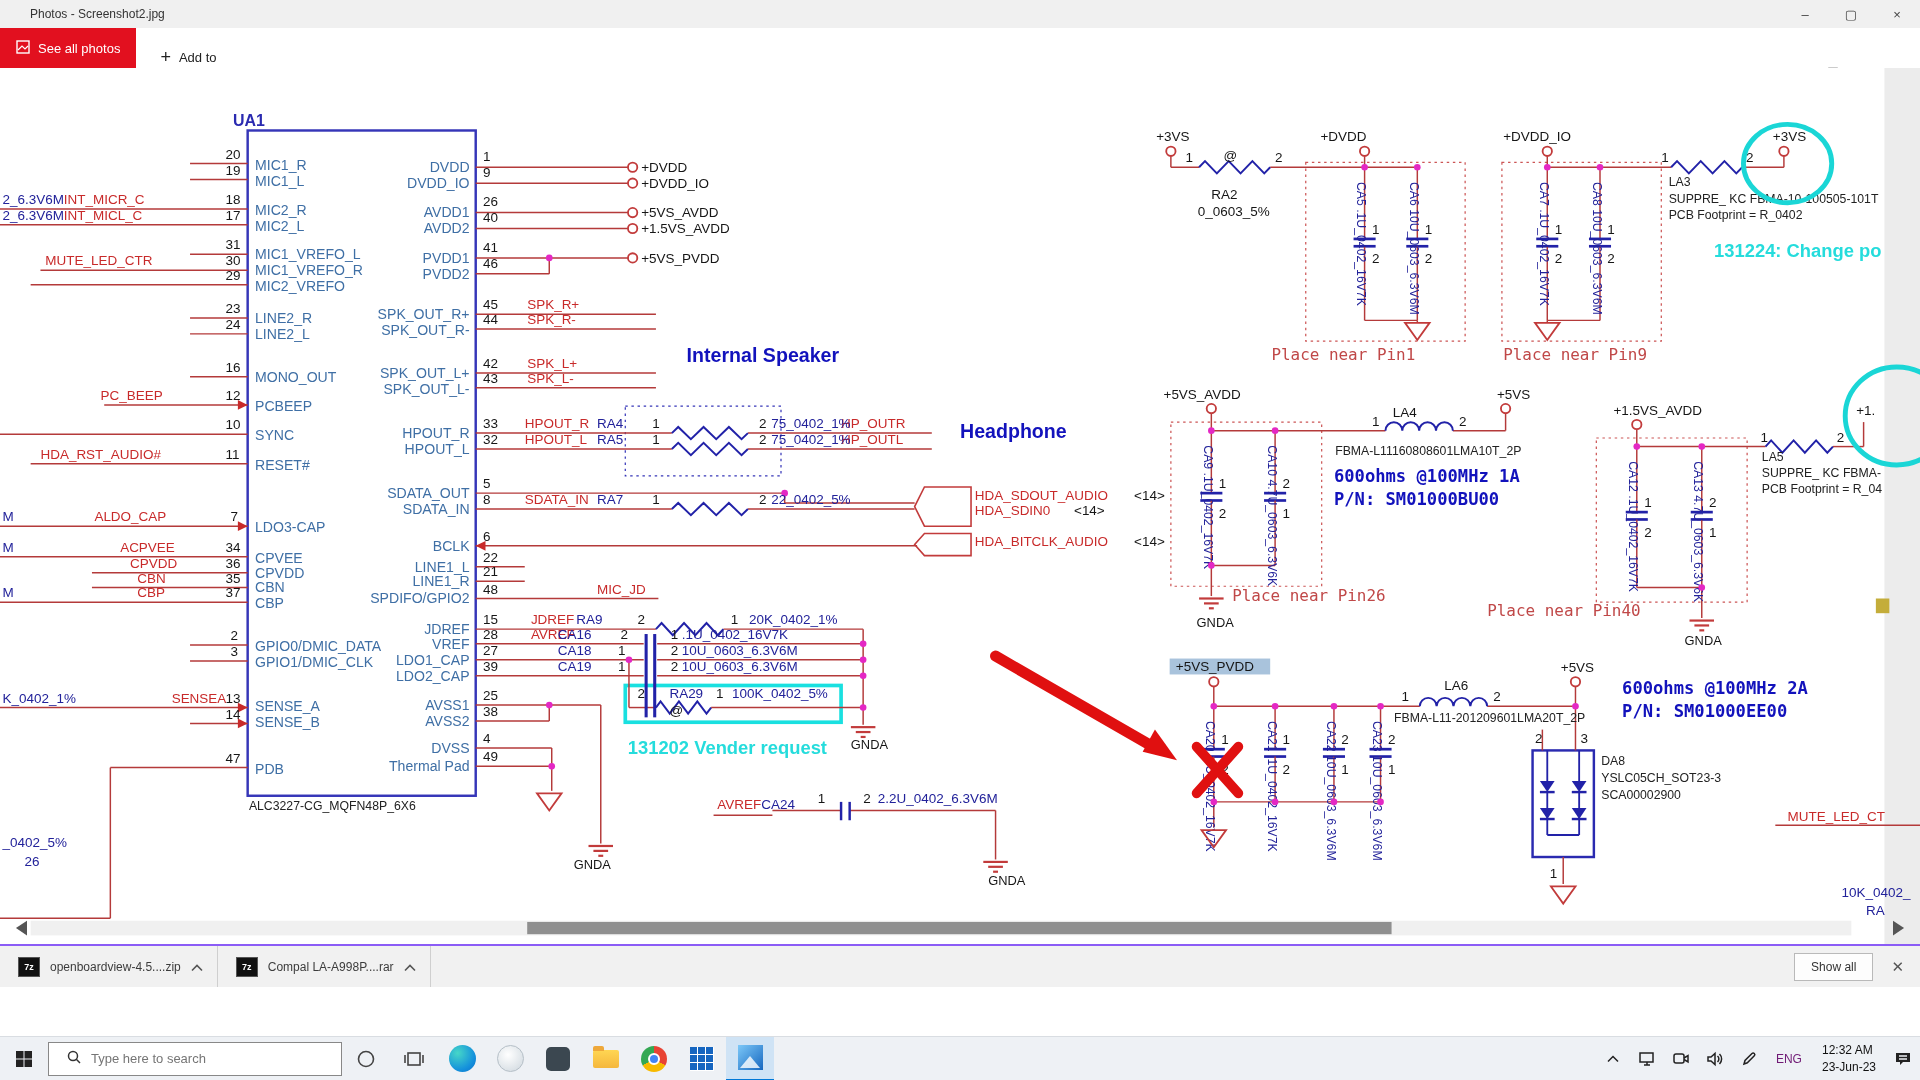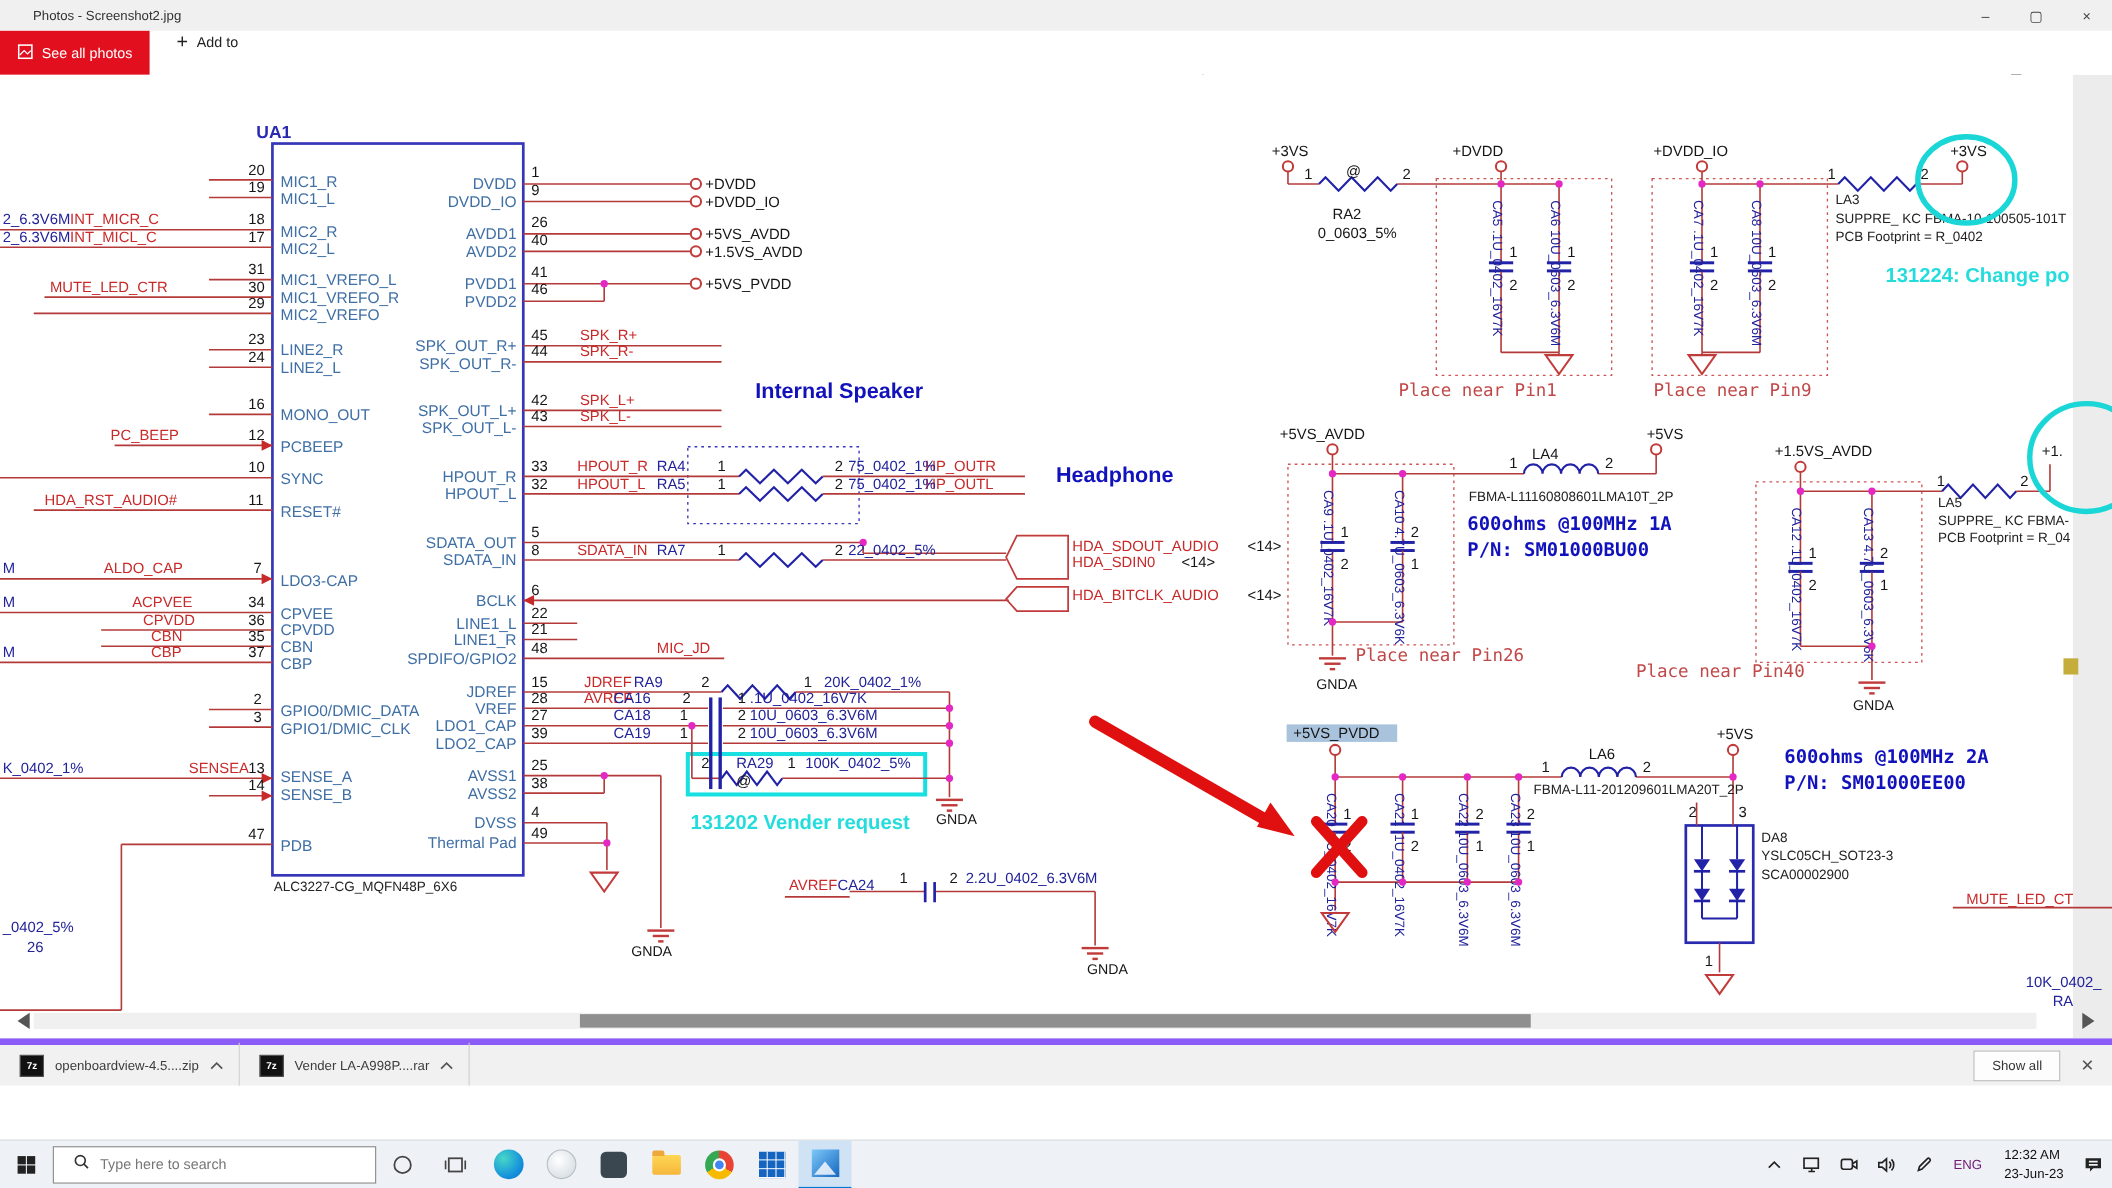--- a/index.html
+++ b/index.html
@@ -6,21 +6,21 @@
     font-family:"Liberation Sans",sans-serif;}
   #app{position:relative;width:1920px;height:1080px;background:#fff;}
   
   #titlebar{position:absolute;left:0;top:0;width:1920px;height:28px;background:#f0f0f0;
     display:flex;align-items:center;font-size:12px;color:#333;}
   #titlebar .title{margin-left:30px;}
   #winbtns{position:absolute;right:0;top:0;height:28px;display:flex;}
   .winbtn{width:46px;height:28px;display:flex;align-items:center;justify-content:center;
     color:#444;font-size:13px;cursor:default;}
   
-  #cmdbar{position:absolute;left:0;top:28px;width:1920px;height:40px;background:#fff;display:flex;align-items:flex-start;}
+  #cmdbar{position:absolute;left:0;top:28px;width:1920px;height:40px;background:#fff;display:flex;align-items:flex-end;}
   #seeall{height:40px;background:#e2101f;color:#fff;display:flex;align-items:center;gap:8px;
     padding:0 16px;font-size:13px;}
   #addto{display:flex;align-items:center;gap:8px;margin-left:24px;font-size:13px;color:#222;}
   #addto .plus{font-size:18px;font-weight:400;}
   #centericons{position:absolute;left:828px;top:28px;height:40px;display:flex;align-items:center;}
   .cicon{width:49px;height:40px;display:flex;align-items:center;justify-content:center;}
   .cicon svg{stroke:#3a3a3a;fill:none;stroke-width:1.6;}
   .cicon.disabled svg{stroke:#c3c3c3;}
   #righticons{position:absolute;right:12px;top:28px;height:40px;display:flex;align-items:center;gap:10px;}
   .rlabel{font-size:13px;color:#222;}
@@ -38,21 +38,21 @@
   .t-p{fill:#3f6fa5;font-size:11.5px;}
   .t-u{fill:#2a2ab0;font-size:13px;font-weight:bold;}
   .t-B{fill:#1212bc;font-size:16px;font-weight:bold;}
   .t-c{fill:#25dcdc;font-size:15px;font-weight:bold;}
   .t-m{fill:#c04848;font-size:13px;font-family:"DejaVu Sans Mono",monospace;}
   .t-M{fill:#1212bc;font-size:14px;font-weight:bold;font-family:"DejaVu Sans Mono",monospace;}
   .t-g{fill:#161616;font-size:10.5px;}
   .t-rot{fill:#22229a;font-size:10px;}
   
   #dlbar{position:absolute;left:0;top:944px;width:1920px;height:43px;background:#f1f1f1;
-    border-top:6px solid #8b5cf6;display:flex;align-items:center;box-sizing:border-box;}
+    border-top:2px solid #8b5cf6;display:flex;align-items:center;box-sizing:border-box;}
   .dlchip{display:flex;align-items:center;gap:10px;height:42px;padding:0 14px 0 18px;}
   .dlsep{width:1px;height:42px;background:#cfcfcf;}
   .zip7{width:20px;height:18px;background:#111;color:#fff;font-size:9px;font-weight:bold;
     display:flex;align-items:center;justify-content:center;border:1px solid #555;}
   .dlname{font-size:12px;color:#3c3c3c;}
   .dlchev svg{stroke:#555;fill:none;stroke-width:1.6;}
   #dlright{margin-left:auto;display:flex;align-items:center;gap:18px;padding-right:16px;}
   #showall{font-size:12px;color:#333;background:#fdfdfd;border:1px solid #b9b9b9;padding:6px 16px;}
   #dlclose{color:#555;font-size:15px;}
   
@@ -745,21 +745,21 @@
       <span class="dlname">openboardview-4.5....zip</span>
       <span class="dlchev">
         <svg width="12" height="8" viewBox="0 0 12 8">
             <path d="M1 6.5 L6 1.5 L11 6.5"></path>
           </svg>
       </span>
     </div>
     <div class="dlsep"></div>
     <div class="dlchip">
       <span class="zip7">7z</span>
-      <span class="dlname">Vender LA-A998P....rar</span>
+      <span class="dlname">Compal LA-A998P....rar</span>
       <span class="dlchev">
         <svg width="12" height="8" viewBox="0 0 12 8">
             <path d="M1 6.5 L6 1.5 L11 6.5"></path>
           </svg>
       </span>
     </div>
     <div class="dlsep"></div>
     <div id="dlright">
       <div id="showall">Show all</div>
       <div id="dlclose">✕</div>

